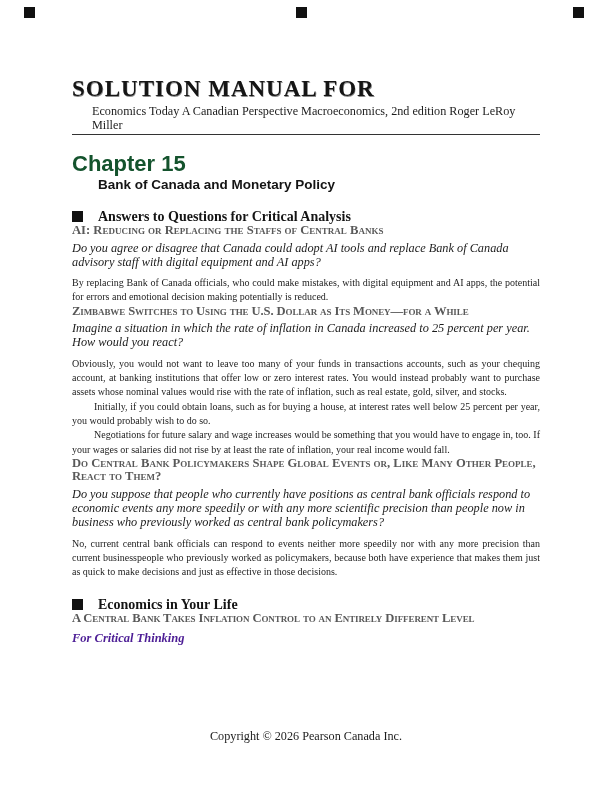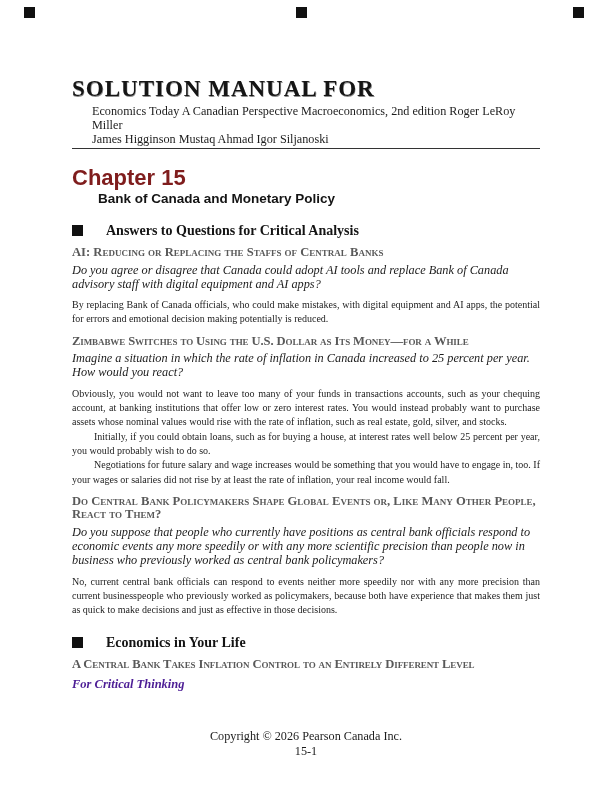--- a/index.html
+++ b/index.html
@@ -30,36 +30,35 @@
     letter-spacing: 1px;
     color: #151515;
     text-shadow: 0.6px 0.6px 0 rgba(0,0,0,0.45);
   }
   .doc-subtitle { margin-top: 3px; font-size: 12.2px; line-height: 14px; color: #1c1c1c; margin-left: 20px; }
   .header-rule { margin-top: 2px; border: 0; border-top: 1.6px solid #333333; height: 0; }
 
   .chapter-title {
     margin-top: 17px;
     font-family: "Liberation Sans", sans-serif;
-    font-weight: bold; font-size: 22px; line-height: 24px; color: #7f1d1d;
+    font-weight: bold; font-size: 22px; line-height: 24px; color: #14532d;
   }
   .chapter-subtitle {
     font-family: "Liberation Sans", sans-serif;
     font-weight: bold; font-size: 13.5px; line-height: 15px; margin-top: 1px; color: #141414; padding-left: 26px;
   }
 
   .section-heading {
     margin-top: 17px;
     display: flex; align-items: center;
-    font-weight: bold; font-size: 14px; line-height: 15px; color: #141414; gap: 8px;
+    font-weight: bold; font-size: 14px; line-height: 15px; color: #141414;
   }
   .bullet-square { width: 11px; height: 11px; background: #111111; margin-right: 15px; flex: 0 0 auto; }
 
   .topic-heading {
-    margin-top: 8px;
     font-variant: small-caps;
     font-weight: bold;
     font-size: 12.6px; line-height: 13.5px;
     color: #595959;
   }
   .topic-heading.tight { letter-spacing: -0.1px; }
 
   .question {
     margin: 3px 0 0 0;
     font-style: italic;
@@ -92,21 +91,20 @@
 
   <div class="page-mark mark-left"></div>
   <div class="page-mark mark-center"></div>
   <div class="page-mark mark-right"></div>
 
   <div class="content">
 
     <div class="doc-title">SOLUTION MANUAL FOR</div>
     <div class="doc-subtitle">
       <div>Economics Today A Canadian Perspective Macroeconomics, 2nd edition Roger LeRoy Miller</div>
-      <div>James Higginson Mustaq Ahmad Igor Siljanoski</div>
     </div>
     <hr class="header-rule">
 
     <div class="chapter-title">Chapter 15</div>
     <div class="chapter-subtitle">Bank of Canada and Monetary Policy</div>
 
     <div class="section-heading">
       <span class="bullet-square"></span>
       <span>Answers to Questions for Critical Analysis</span>
     </div>
@@ -130,16 +128,15 @@
       <span>Economics in Your Life</span>
     </div>
 
     <div class="topic-heading tight">A Central Bank Takes Inflation Control to an Entirely Different Level</div>
     <div class="critical-note">For Critical Thinking</div>
 
   </div>
 
   <div class="footer">
     <div>Copyright © 2026 Pearson Canada Inc.</div>
-    <div>15-1</div>
   </div>
 
 </div>
 
 </body></html>

